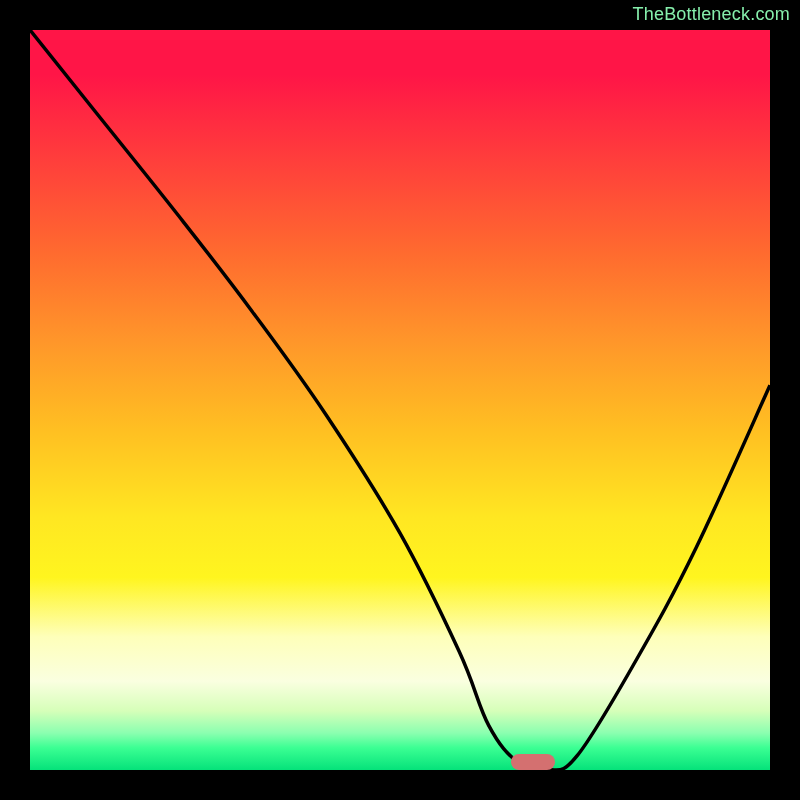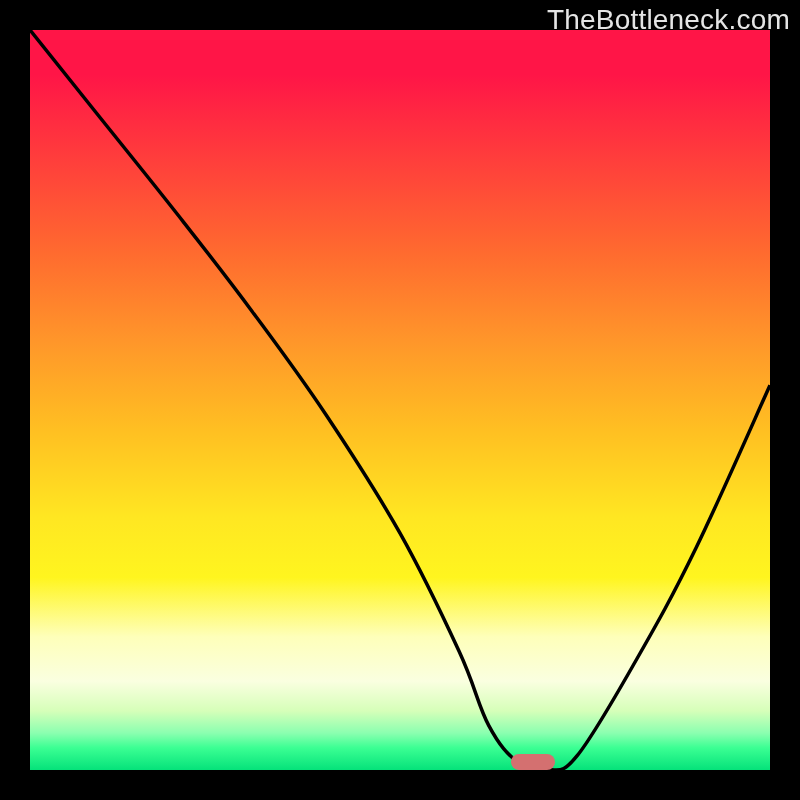--- a/index.html
+++ b/index.html
@@ -14,22 +14,22 @@
   .frame {
     position: relative;
     width: 800px;
     height: 800px;
     background: #000;
   }
   .watermark {
     position: absolute;
     top: 4px;
     right: 10px;
-    color: #e5e5e5;
-    font-size: 28px;
+    color: #86efac;
+    font-size: 18px;
     font-weight: 500;
     letter-spacing: 0.2px;
     z-index: 20;
     font-family: Arial, Helvetica, sans-serif;
   }
   .plot-area {
     position: absolute;
     left: 30px;
     top: 30px;
     width: 740px;

